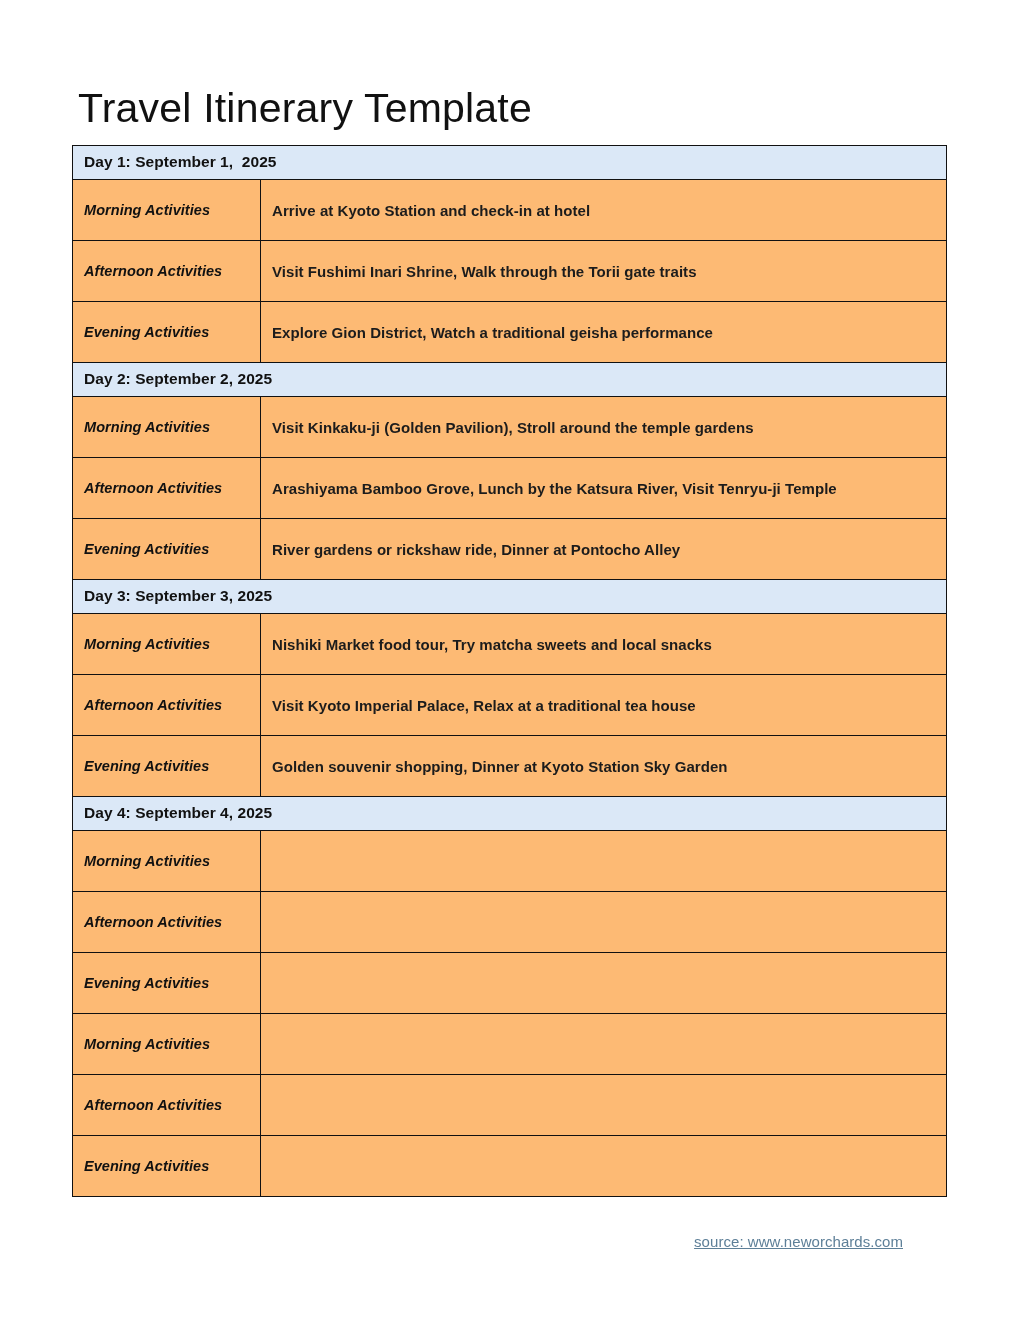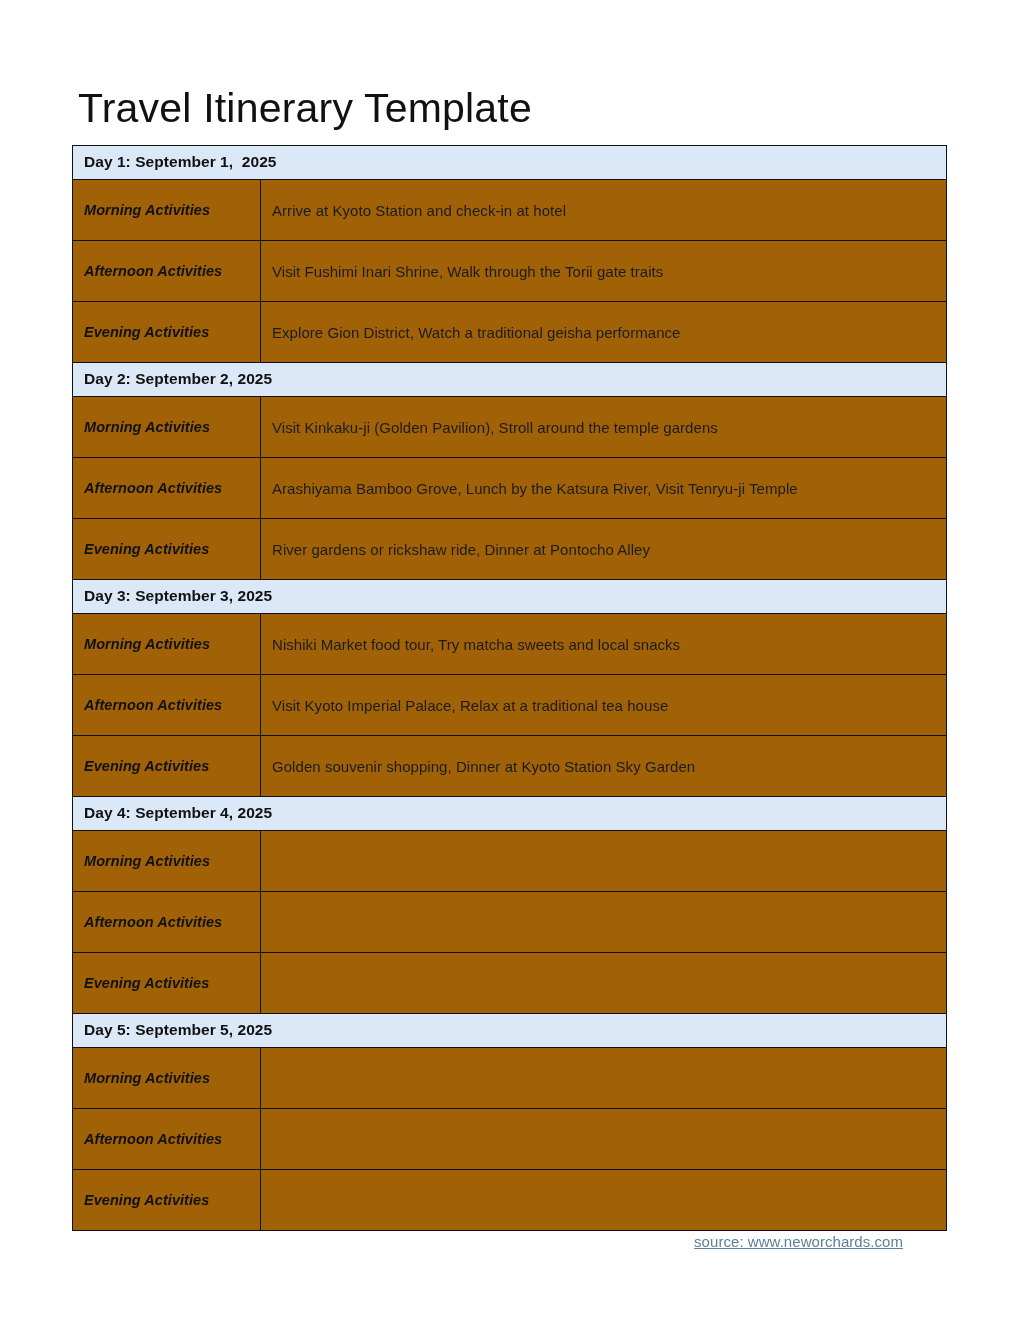--- a/index.html
+++ b/index.html
@@ -57,36 +57,36 @@
     color: #111111;
     height: 20px;
     letter-spacing: 0.05px;
     white-space: pre;
   }
 
   .activity-row > td {
     border: 1.4px solid #111111;
     height: 48px;
     vertical-align: middle;
-    background: #a16207;
+    background: #fdba74;
   }
 
   .activity-label {
     padding: 6px 10px 6px 11px;
     font-size: 14.5px;
     font-weight: 700;
     font-style: italic;
     color: #111111;
     letter-spacing: 0.05px;
   }
 
   .activity-value {
     padding: 6px 12px 6px 11px;
     font-size: 15px;
-    font-weight: 400;
+    font-weight: 700;
     font-style: normal;
     color: #1c1c1c;
     letter-spacing: 0.05px;
     margin-top: 15px;
   }
 
   .source-note {
     position: absolute;
     right: 80px;
     top: 1233px;
@@ -168,23 +168,20 @@
       </tr>
       <tr class="activity-row">
         <td class="activity-label">Afternoon Activities</td>
         <td class="activity-value"></td>
       </tr>
       <tr class="activity-row">
         <td class="activity-label">Evening Activities</td>
         <td class="activity-value"></td>
       </tr>
 
-      <tr class="day-header-row">
-        <th colspan="2">Day 5: September 5, 2025</th>
-      </tr>
       <tr class="activity-row">
         <td class="activity-label">Morning Activities</td>
         <td class="activity-value"></td>
       </tr>
       <tr class="activity-row">
         <td class="activity-label">Afternoon Activities</td>
         <td class="activity-value"></td>
       </tr>
       <tr class="activity-row">
         <td class="activity-label">Evening Activities</td>

